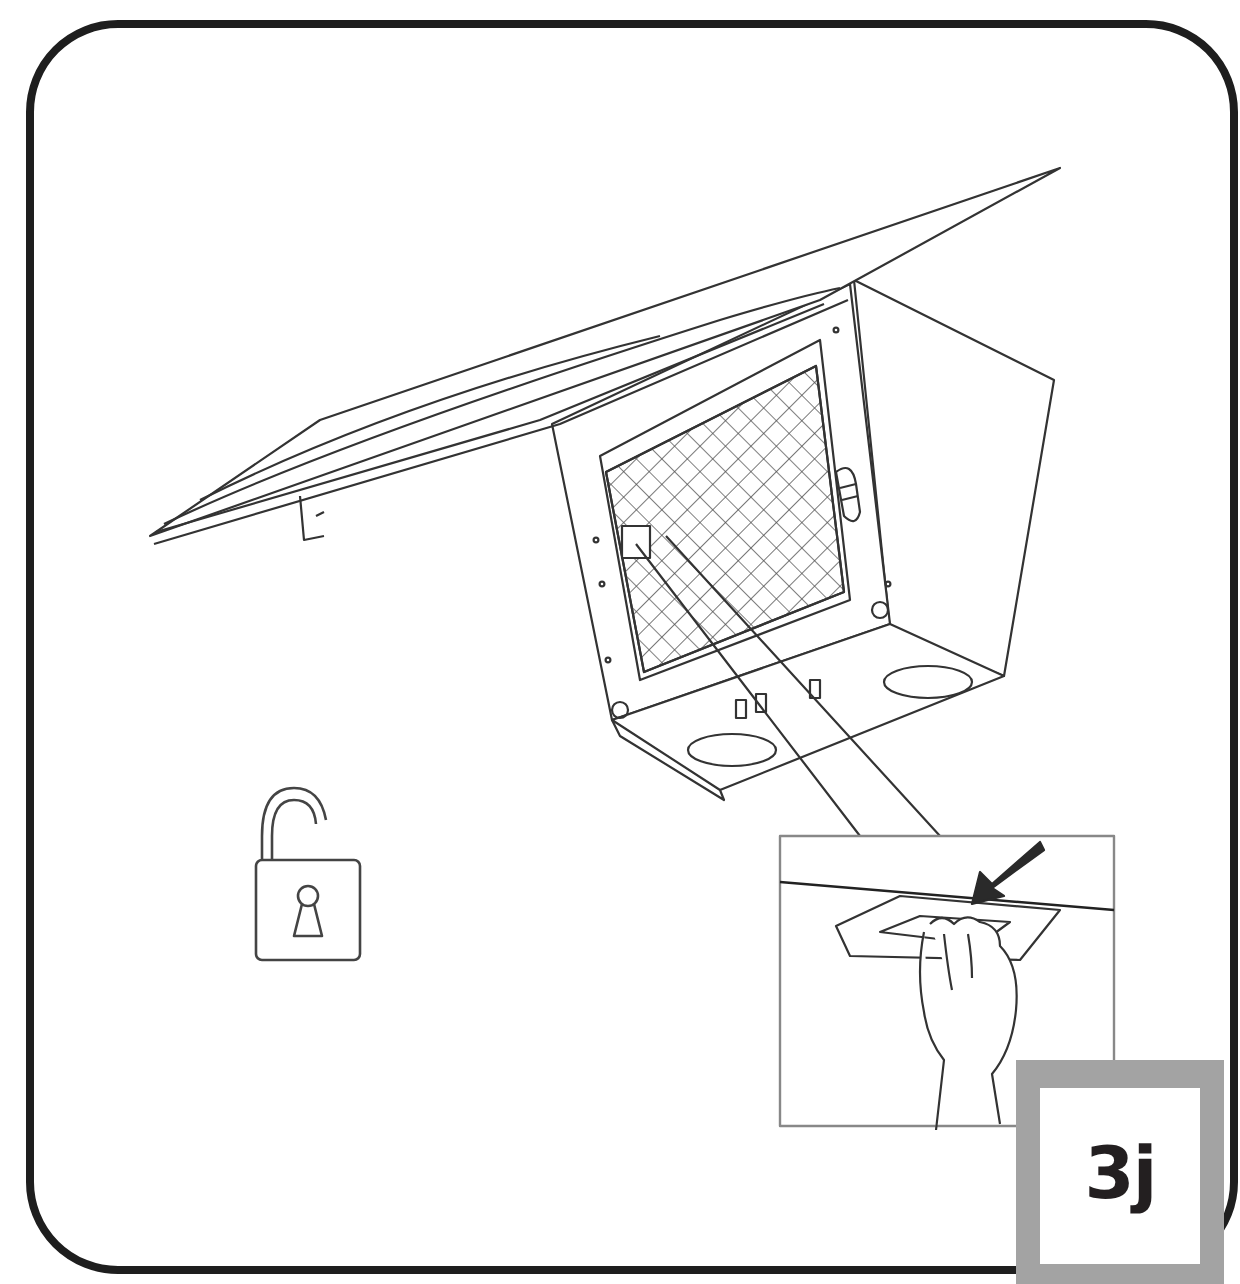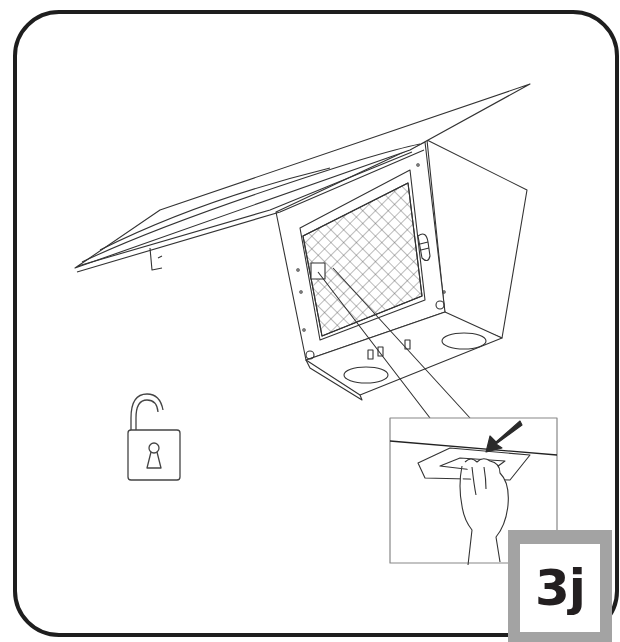--- a/index.html
+++ b/index.html
@@ -2,21 +2,21 @@
 <html><head>
 <meta charset="utf-8">
 <style>
   html, body { margin:0; padding:0; background:#ffffff; }
   body { width:620px; height:642px; position:relative; overflow:hidden; font-family:"DejaVu Sans", sans-serif; }
   #frame { position:absolute; left:13px; top:10px; width:598px; height:619px; border:4px solid #1e1e1e; border-radius:46px; box-sizing:content-box; }
   #drawing { position:absolute; left:0; top:0; width:620px; height:642px; }
   #step-label { position:absolute; left:508px; top:530px; width:104px; height:112px; background:#a3a3a3; }
   #step-label-inner { position:absolute; left:12px; top:14px; width:80px; height:88px; background:#ffffff;
     display:flex; align-items:center; justify-content:center; }
-  #step-label-text { font-family:"DejaVu Sans", sans-serif; font-weight:bold; font-size:50px; color:#231f20; letter-spacing:-1px; line-height:1; }
+  #step-label-text { font-family:"DejaVu Sans", sans-serif; font-weight:bold; font-size:36px; color:#231f20; letter-spacing:-1px; line-height:1; }
 </style>
 </head>
 <body>
 
 <div id="frame"></div>
 
 <svg id="drawing" viewBox="0 0 620 642" xmlns="http://www.w3.org/2000/svg">
   <defs>
     <pattern id="mesh" width="9" height="9" patternUnits="userSpaceOnUse" patternTransform="rotate(45)">
       <path d="M0 0 L0 9 M0 0 L9 0" stroke="#555" stroke-width="0.8" fill="none"></path>

